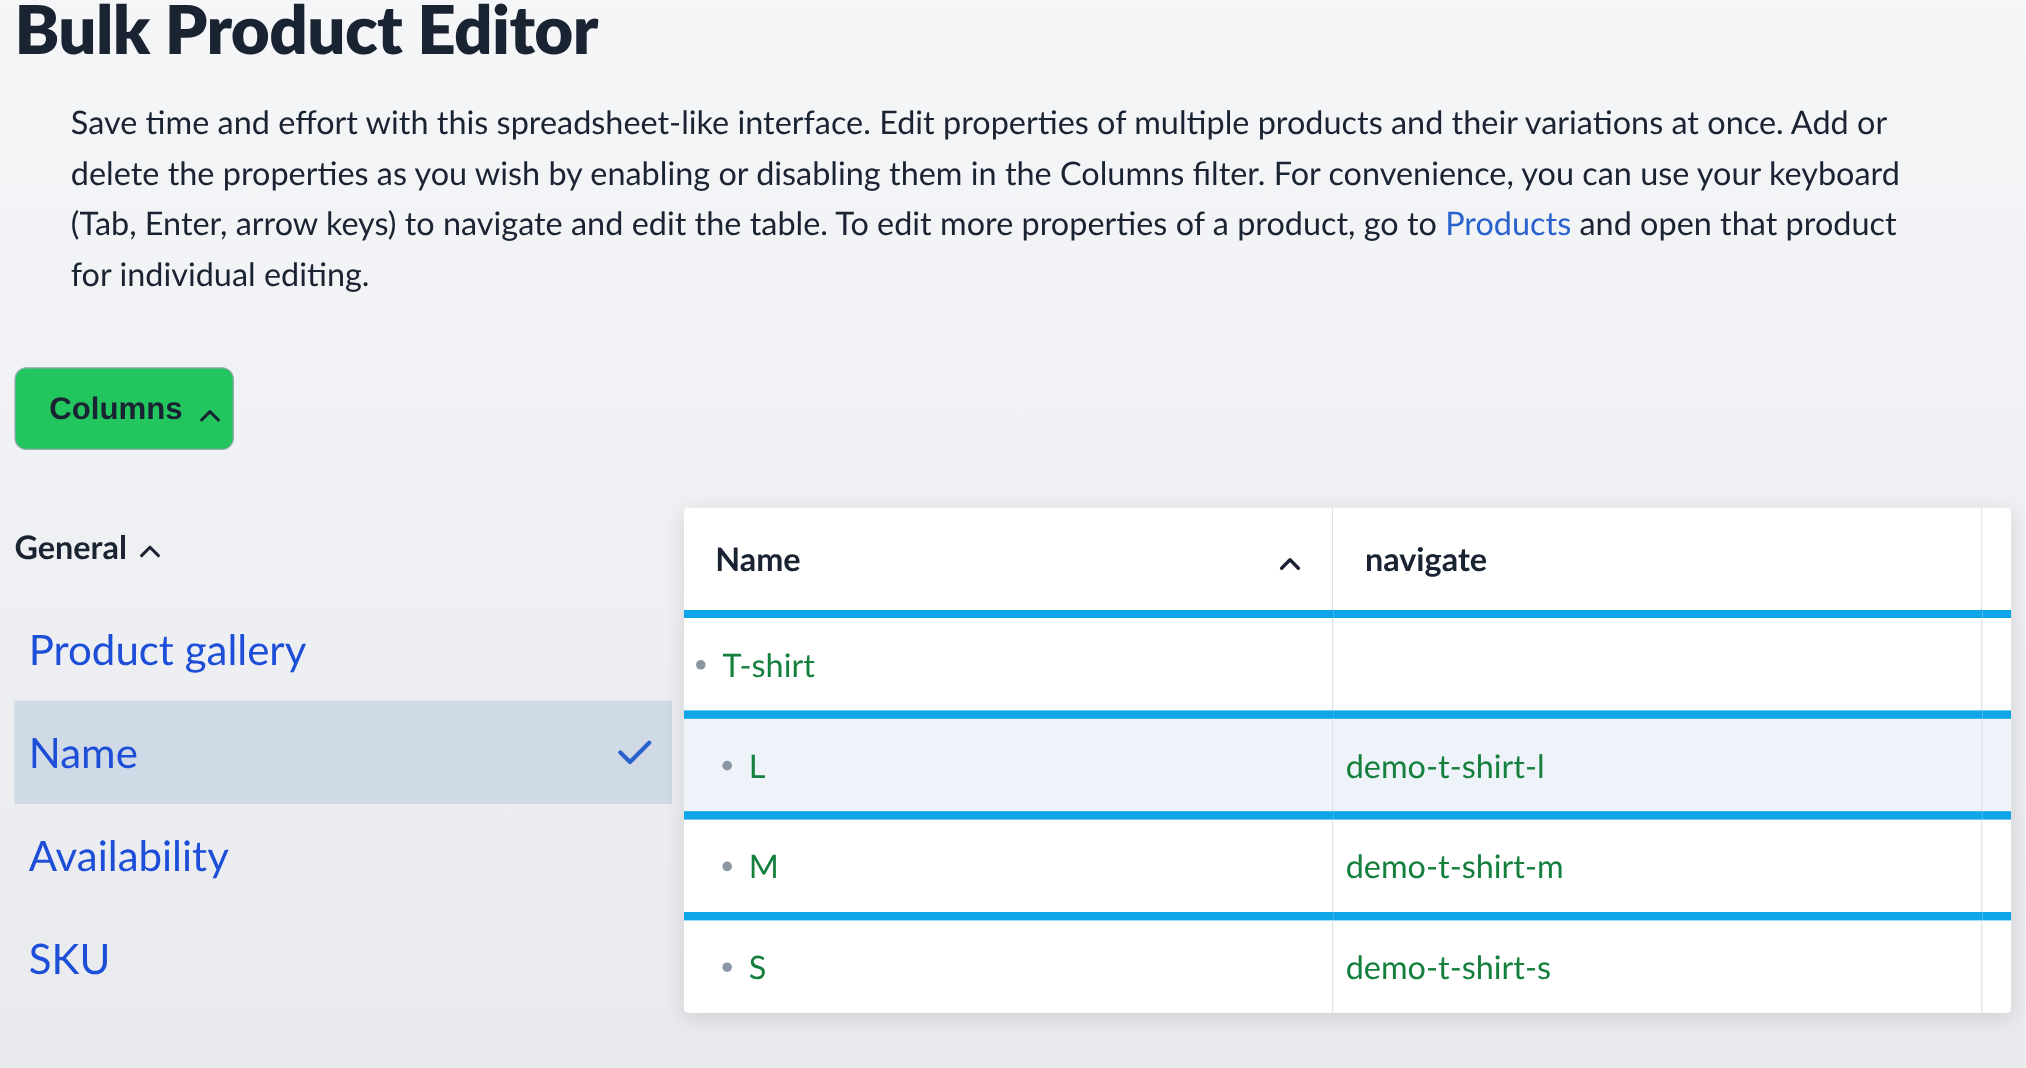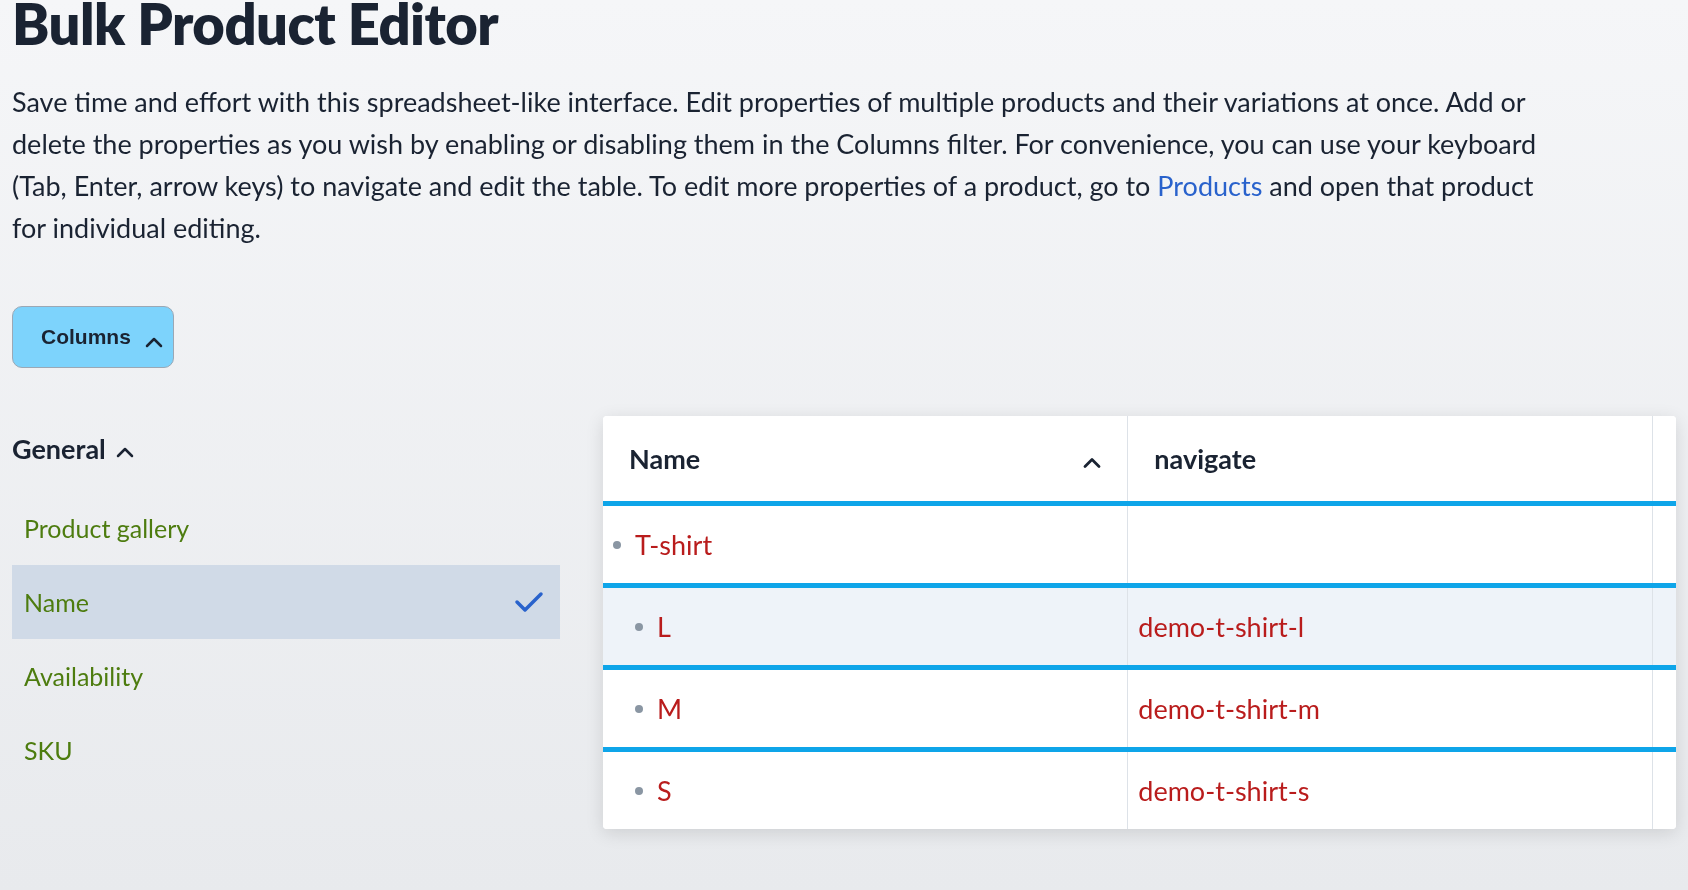--- a/index.html
+++ b/index.html
@@ -23,71 +23,72 @@
       letter-spacing: -0.5px;
       margin-top: -10px;
     }
     .description {
       font-size: 27px;
       line-height: 1.55;
       color: #1a2332;
       max-width: 1560px;
       margin-bottom: 58px;
       font-weight: 400;
+      margin-left: 47px;
     }
     .description a {
       color: #2962cc;
       text-decoration: none;
     }
     .columns-btn {
       display: inline-flex;
       align-items: center;
       gap: 14px;
-      background: #7dd3fc;
+      background: #22c55e;
       border: 1px solid #9ba8b5;
       border-radius: 10px;
       padding: 18px 28px;
-      font-size: 21px;
+      font-size: 26px;
       font-weight: 700;
       color: #1a2332;
       cursor: pointer;
       margin-bottom: 48px;
     }
     .chevron-up {
       display: inline-block;
       width: 0;
       height: 0;
     }
     .chevron-up svg {
       width: 18px;
       height: 12px;
       display: block;
     }
     .content-row {
       display: flex;
-      gap: 43px;
+      gap: 10px;
       align-items: flex-start;
     }
     .sidebar {
       width: 548px;
       flex-shrink: 0;
     }
     .sidebar-group-header {
       display: flex;
       align-items: center;
       gap: 10px;
       font-size: 27px;
       font-weight: 700;
       color: #1a2332;
       padding: 16px 6px 26px 0;
     }
     .sidebar-item {
       padding: 22px 16px 22px 12px;
-      font-size: 25px;
-      color: #4d7c0f;
+      font-size: 35px;
+      color: #1d4ed8;
       display: flex;
       align-items: center;
       justify-content: space-between;
       cursor: pointer;
       font-weight: 400;
     }
     .sidebar-item.selected {
       background: #d0dae7;
     }
     .check-icon svg {
@@ -124,23 +125,23 @@
     .th-printlane-col { width: 448px; }
     .th-last { width: 20px; padding: 0 !important; }
     .th-chevron {
       position: absolute;
       right: 26px;
       top: 50%;
       transform: translateY(-50%);
     }
     .table td {
       font-size: 27px;
-      color: #b91c1c;
+      color: #15803d;
       padding: 22px 26px 22px 10px;
-      border-top: 5px solid #0ea5e9;
+      border-top: 7px solid #0ea5e9;
       border-right: 1px solid #dde2e8;
       background: #ffffff;
       vertical-align: middle;
     }
     .table td:last-child {
       border-right: none;
     }
     .table tr.highlight td {
       background: #eef3f9;
     }

